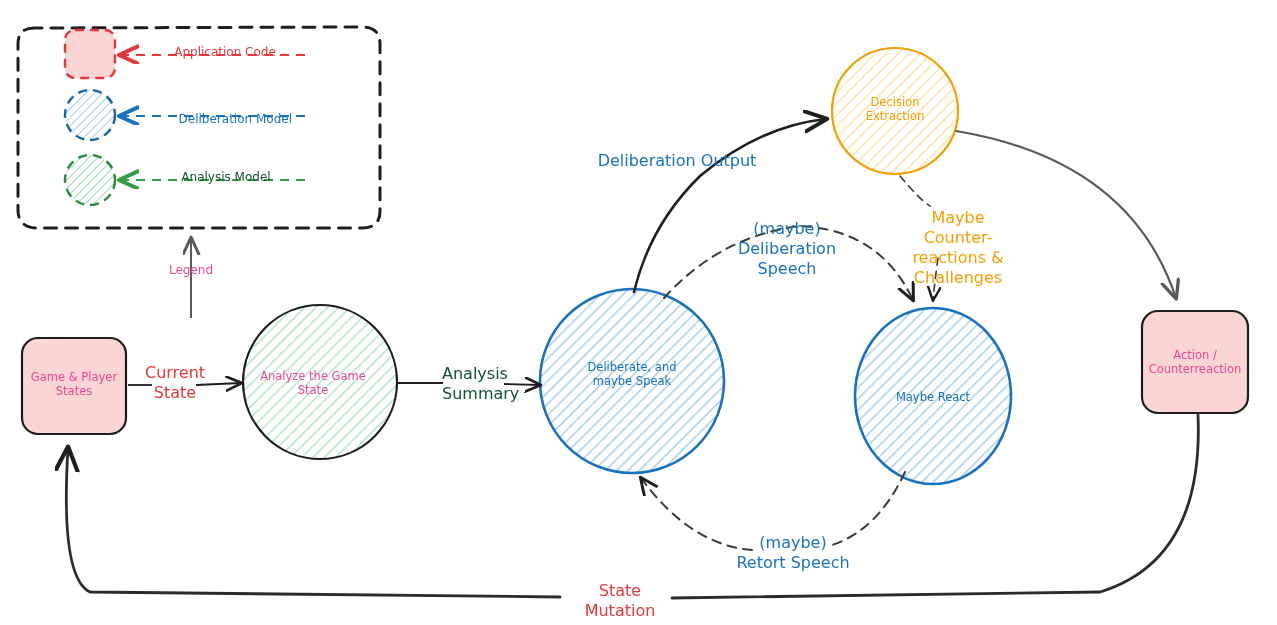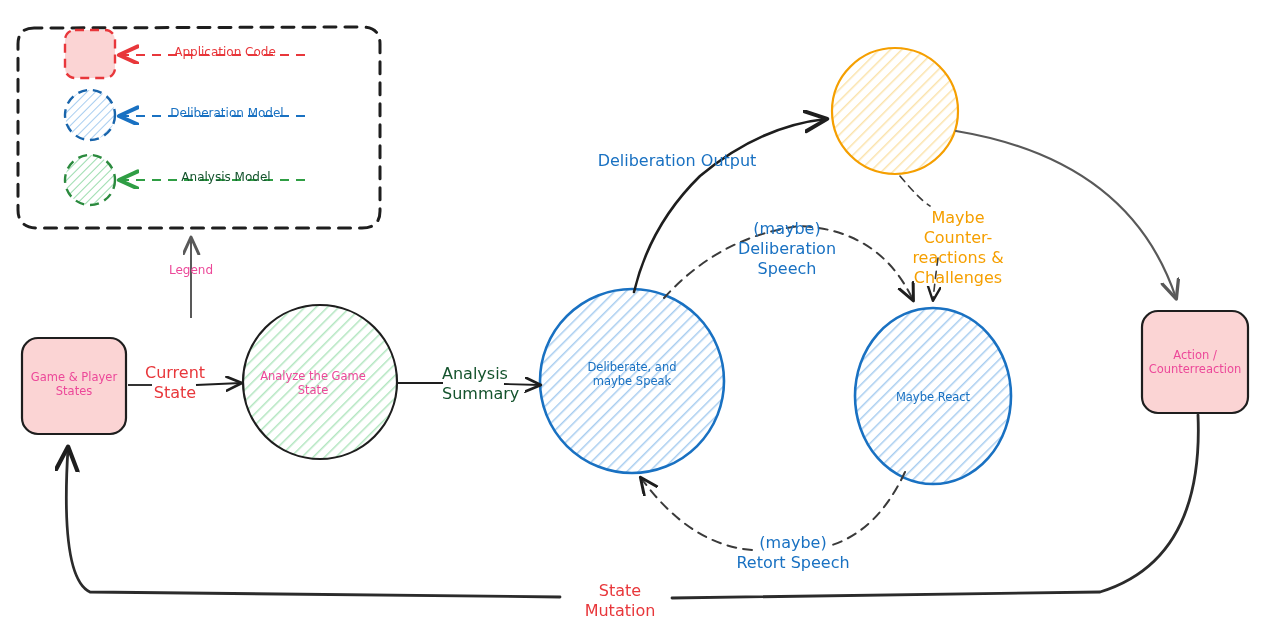--- a/index.html
+++ b/index.html
@@ -140,39 +140,43 @@
     <path d="M956,131 Q1130,160 1176,298" fill="none" stroke="#595959" stroke-width="2.2" stroke-linecap="round" marker-end="url(#arwGrey)"></path>
   </g>
 
   <g>
     <path d="M1198,415 Q1204,560 1100,592 L672,598" fill="none" stroke="#2b2b2b" stroke-width="2.8" stroke-linecap="round"></path>
     <path d="M560,597 L90,592 Q60,578 68,448" fill="none" stroke="#2b2b2b" stroke-width="2.8" stroke-linecap="round" marker-end="url(#arwDark)"></path>
   </g>
 </svg>
 
 <div class="lbl legend-lbl c-red" style="left:165px;top:45px;width:120px;">Application Code</div>
-<div class="lbl legend-lbl c-blue" style="left:162px;top:106px;width:130px;">Deliberation Model</div>
+<div class="lbl legend-lbl c-blue" style="left:162px;top:112px;width:130px;text-align:right;">Deliberation Model</div>
 <div class="lbl legend-lbl c-green" style="left:166px;top:170px;width:120px;">Analysis Model</div>
 <div class="lbl legend-lbl c-dark" style="left:161px;top:263px;width:60px;">Legend</div>
 
 <div class="lbl node-lbl c-dark" style="left:22px;top:370px;width:104px;">
   <div>Game &amp; Player</div>
   <div>States</div>
 </div>
 
 <div class="lbl node-lbl c-dark" style="left:243px;top:369px;width:140px;">
   <div>Analyze the Game</div>
   <div>State</div>
 </div>
 
 <div class="lbl node-lbl c-blue" style="left:554px;top:360px;width:156px;">
   <div>Deliberate, and</div>
   <div>maybe Speak</div>
 </div>
 
+<div class="lbl node-lbl c-orange" style="left:835px;top:95px;width:120px;">
+  <div>Decision</div>
+  <div>Extraction</div>
+</div>
 
 <div class="lbl node-lbl c-blue" style="left:873px;top:390px;width:120px;">
   <div>Maybe React</div>
 </div>
 
 <div class="lbl node-lbl c-dark" style="left:1140px;top:348px;width:110px;">
   <div>Action /</div>
   <div>Counterreaction</div>
 </div>
 

